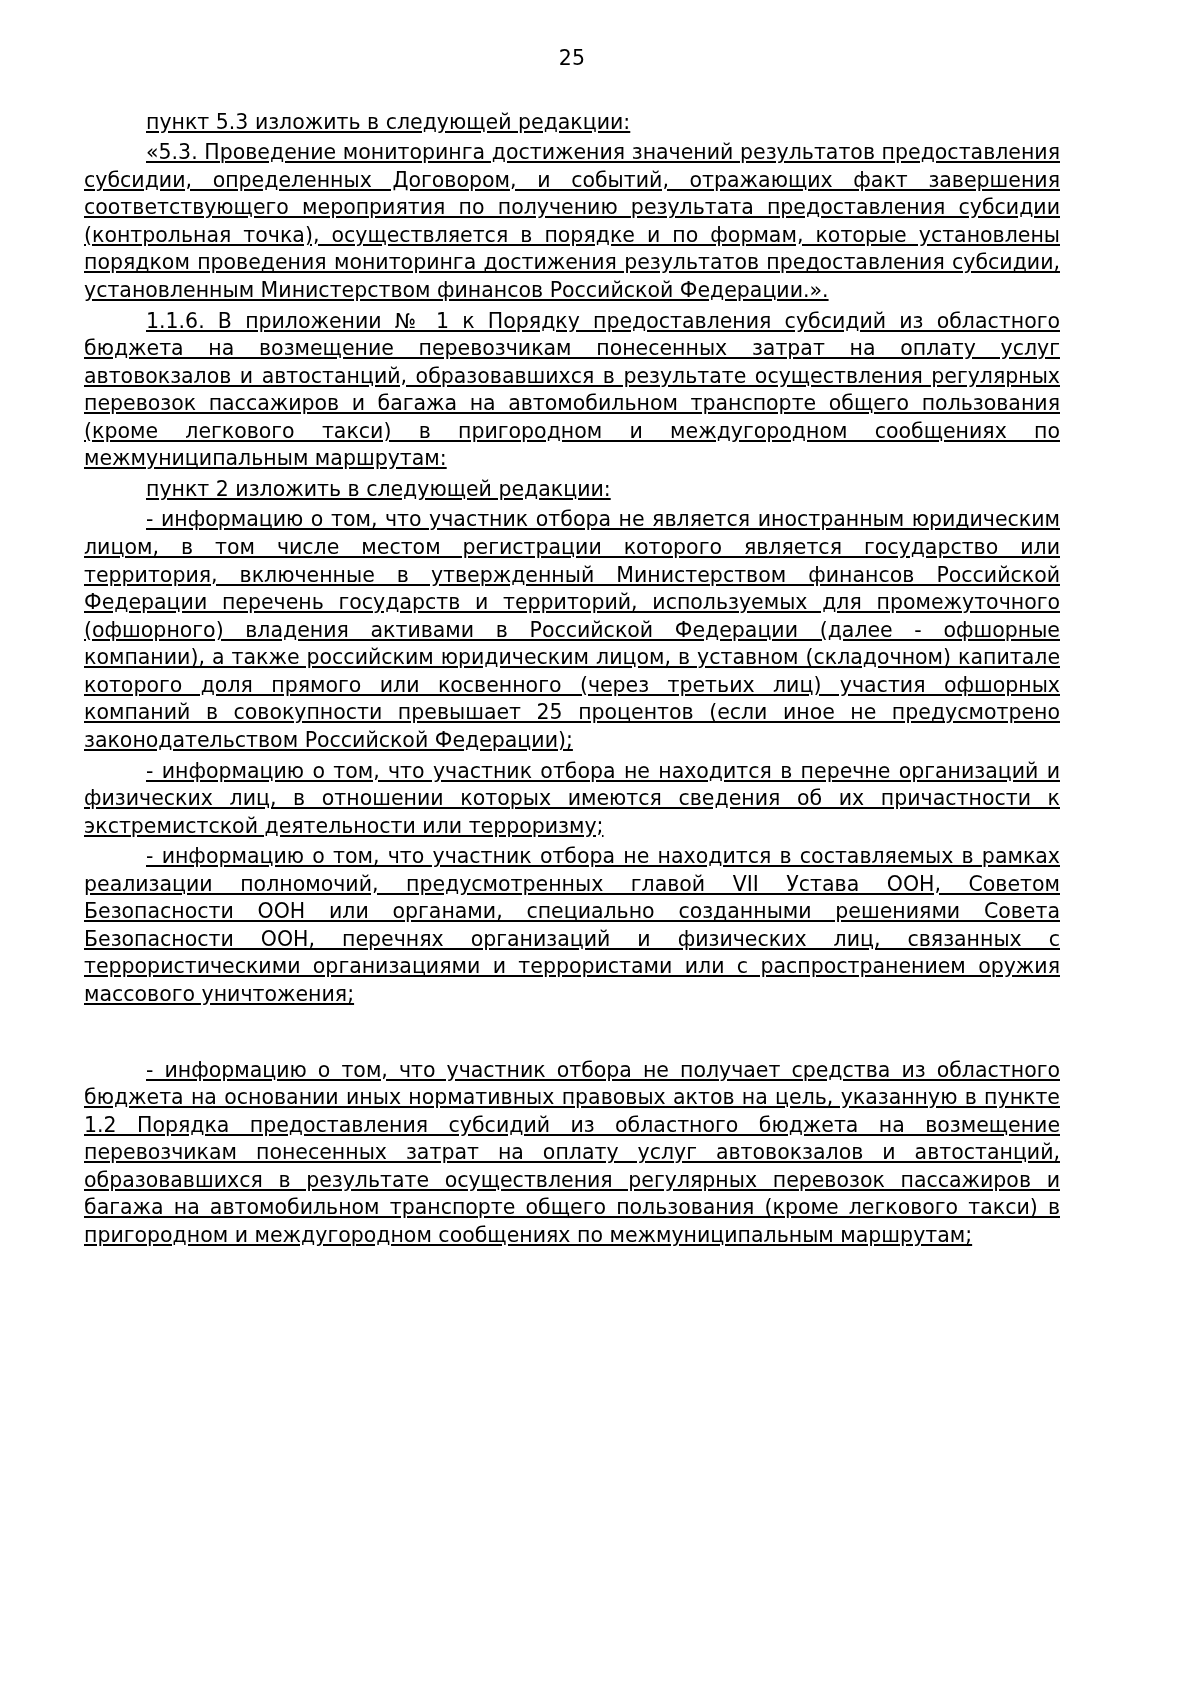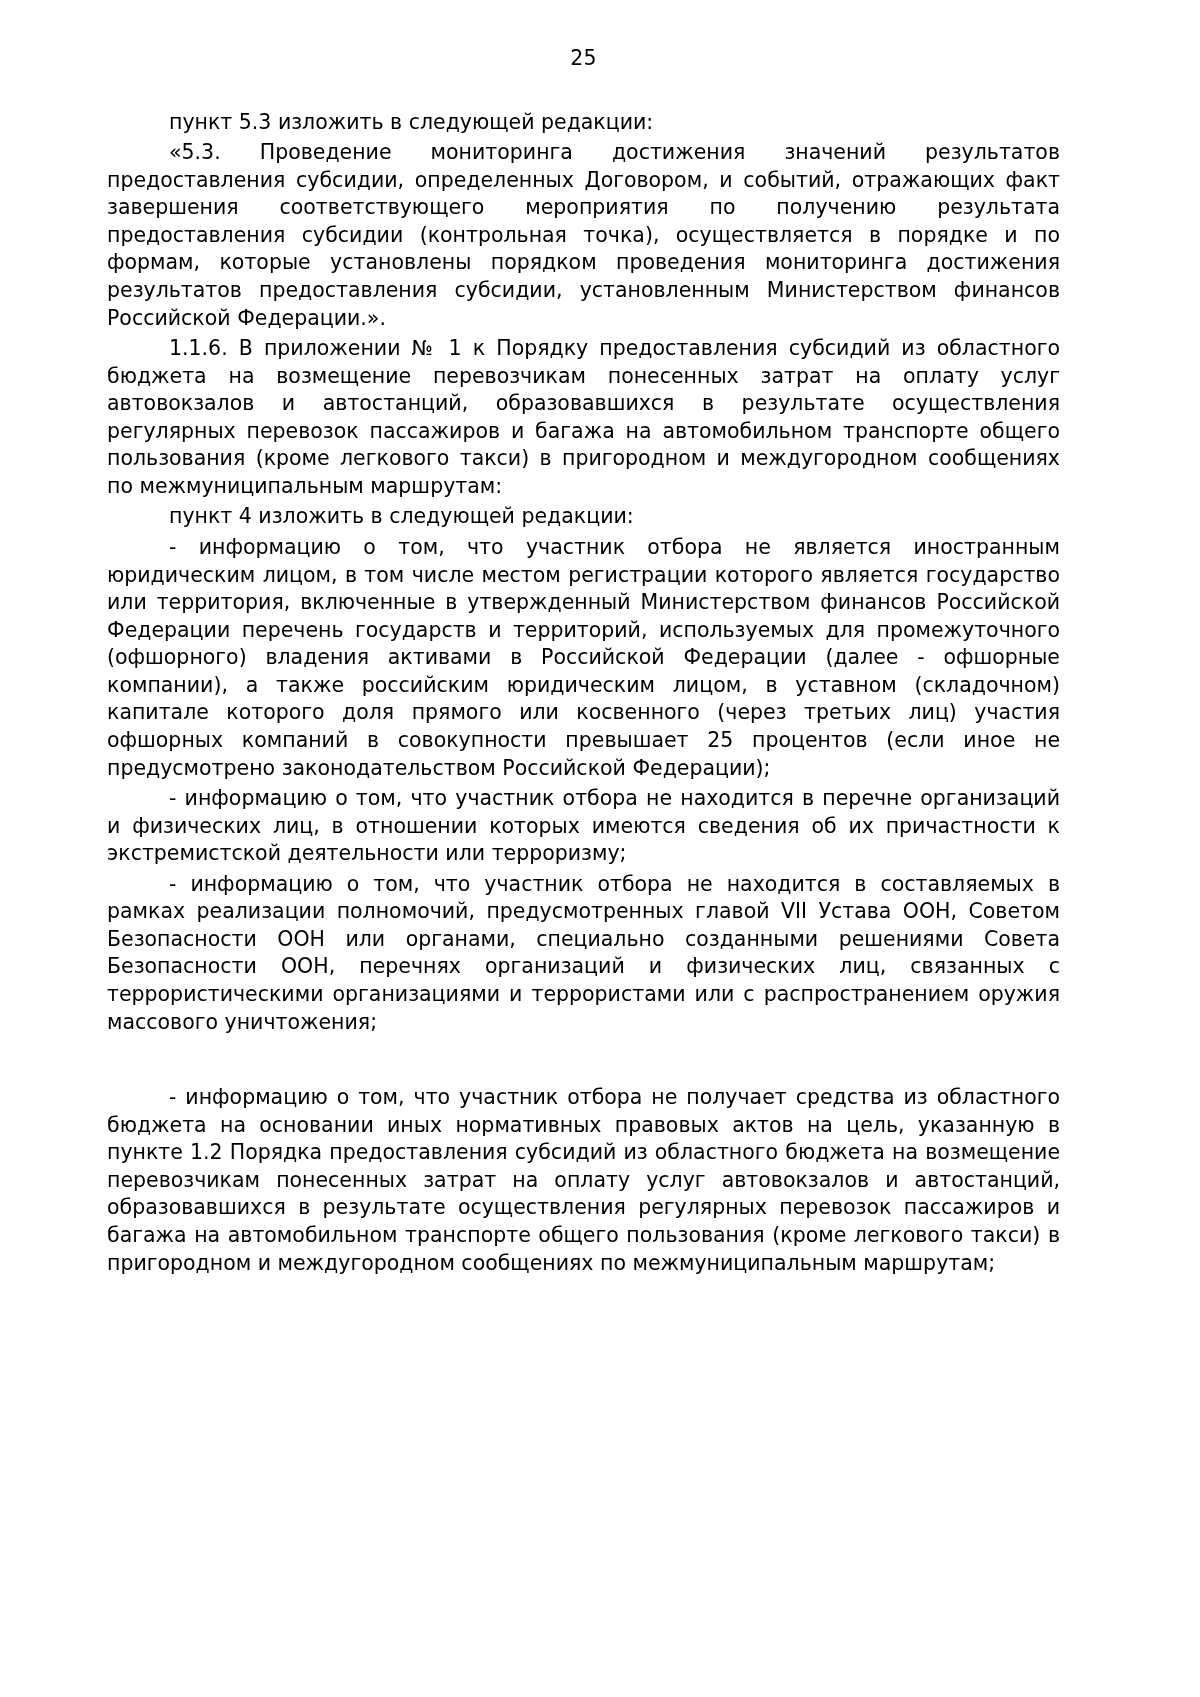--- a/index.html
+++ b/index.html
@@ -11,56 +11,57 @@
     width: 1200px;
     min-height: 1697px;
     font-family: "DejaVu Sans", sans-serif;
     color: #000000;
   }
   .page {
     position: relative;
     width: 1200px;
     min-height: 1697px;
     box-sizing: border-box;
-    padding: 46px 140px 40px 107px;
+    padding: 46px 140px 40px 84px;
   }
   .page-number {
     text-align: center;
     font-size: 20.5px;
     line-height: 1.2;
     margin: 0 0 38px 0;
     letter-spacing: 0.2px;
   }
   .doc-body {
     font-size: 20.5px;
     line-height: 1.345;
     text-align: justify;
     text-justify: inter-word;
   }
   .para {
     margin: 0 0 3px 0;
     text-indent: 62px;
     text-align: justify;
+    text-decoration: underline;
   }
   .para:last-child {
     margin-bottom: 0;
     margin-top: 48px;
   }
 </style>
 </head>
 <body>
 
 <div class="page">
 
   <div class="page-number">25</div>
 
   <div class="doc-body">
     <p class="para">пункт 5.3 изложить в следующей редакции:</p>
     <p class="para">«5.3. Проведение мониторинга достижения значений результатов предоставления субсидии, определенных Договором, и событий, отражающих факт завершения соответствующего мероприятия по получению результата предоставления субсидии (контрольная точка), осуществляется в порядке и по формам, которые установлены порядком проведения мониторинга достижения результатов предоставления субсидии, установленным Министерством финансов Российской Федерации.».</p>
     <p class="para">1.1.6. В приложении № 1 к Порядку предоставления субсидий из областного бюджета на возмещение перевозчикам понесенных затрат на оплату услуг автовокзалов и автостанций, образовавшихся в результате осуществления регулярных перевозок пассажиров и багажа на автомобильном транспорте общего пользования (кроме легкового такси) в пригородном и междугородном сообщениях по межмуниципальным маршрутам:</p>
-    <p class="para">пункт 4 изложить в следующей редакции:</p>
+    <p class="para">пункт 2 изложить в следующей редакции:</p>
     <p class="para">- информацию о том, что участник отбора не является иностранным юридическим лицом, в том числе местом регистрации которого является государство или территория, включенные в утвержденный Министерством финансов Российской Федерации перечень государств и территорий, используемых для промежуточного (офшорного) владения активами в Российской Федерации (далее - офшорные компании), а также российским юридическим лицом, в уставном (складочном) капитале которого доля прямого или косвенного (через третьих лиц) участия офшорных компаний в совокупности превышает 25 процентов (если иное не предусмотрено законодательством Российской Федерации);</p>
     <p class="para">- информацию о том, что участник отбора не находится в перечне организаций и физических лиц, в отношении которых имеются сведения об их причастности к экстремистской деятельности или терроризму;</p>
     <p class="para">- информацию о том, что участник отбора не находится в составляемых в рамках реализации полномочий, предусмотренных главой VII Устава ООН, Советом Безопасности ООН или органами, специально созданными решениями Совета Безопасности ООН, перечнях организаций и физических лиц, связанных с террористическими организациями и террористами или с распространением оружия массового уничтожения;</p>
     <p class="para">- информацию о том, что участник отбора не получает средства из областного бюджета на основании иных нормативных правовых актов на цель, указанную в пункте 1.2 Порядка предоставления субсидий из областного бюджета на возмещение перевозчикам понесенных затрат на оплату услуг автовокзалов и автостанций, образовавшихся в результате осуществления регулярных перевозок пассажиров и багажа на автомобильном транспорте общего пользования (кроме легкового такси) в пригородном и междугородном сообщениях по межмуниципальным маршрутам;</p>
   </div>
 
 </div>
 
 </body></html>

